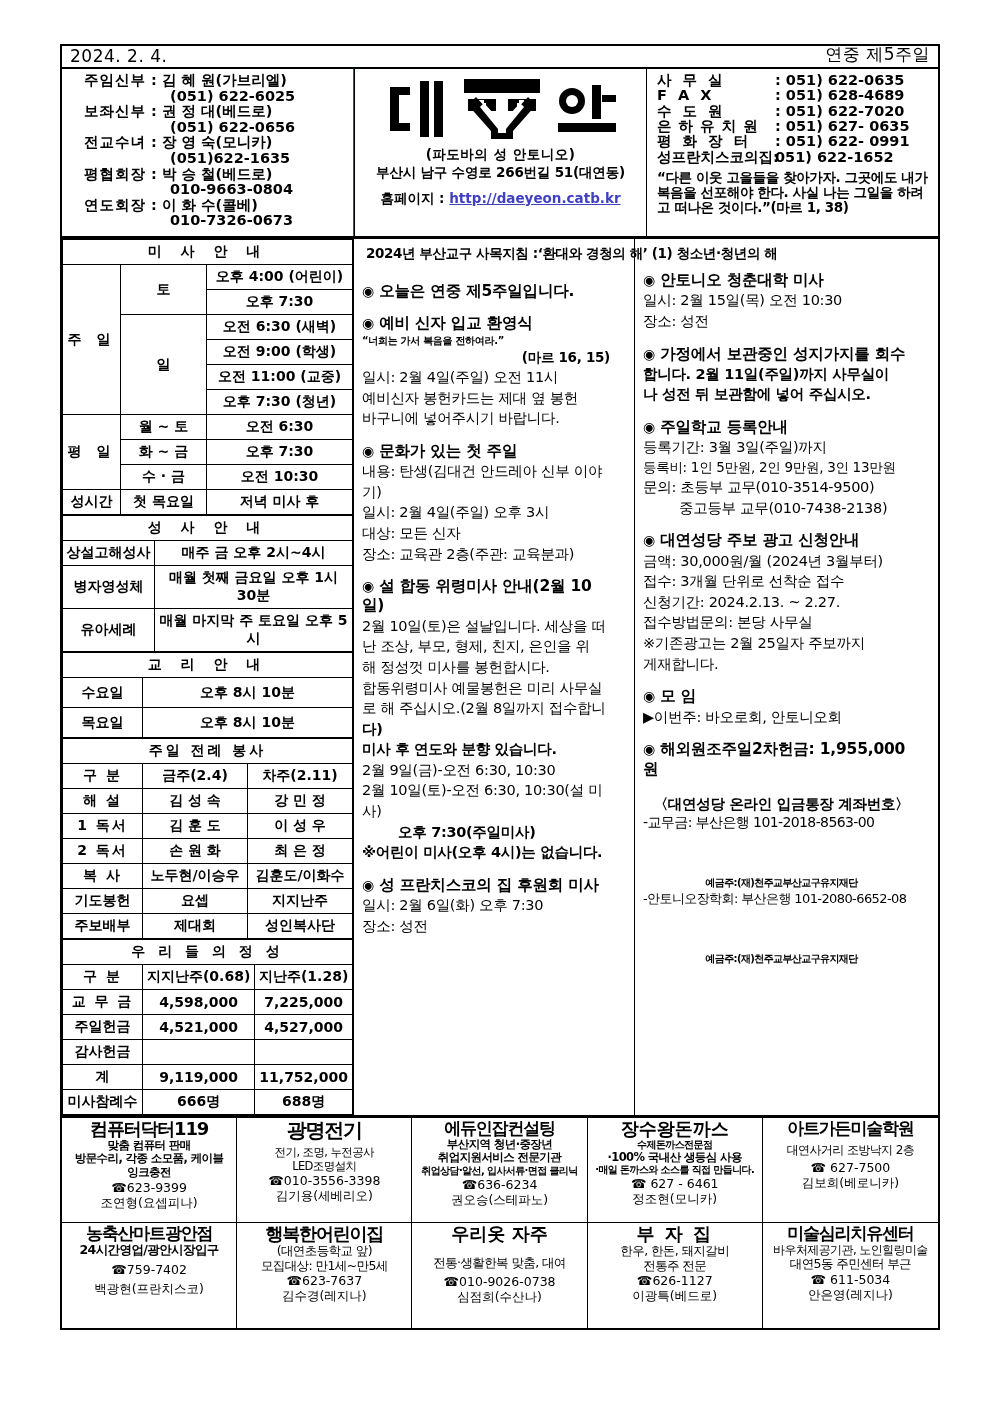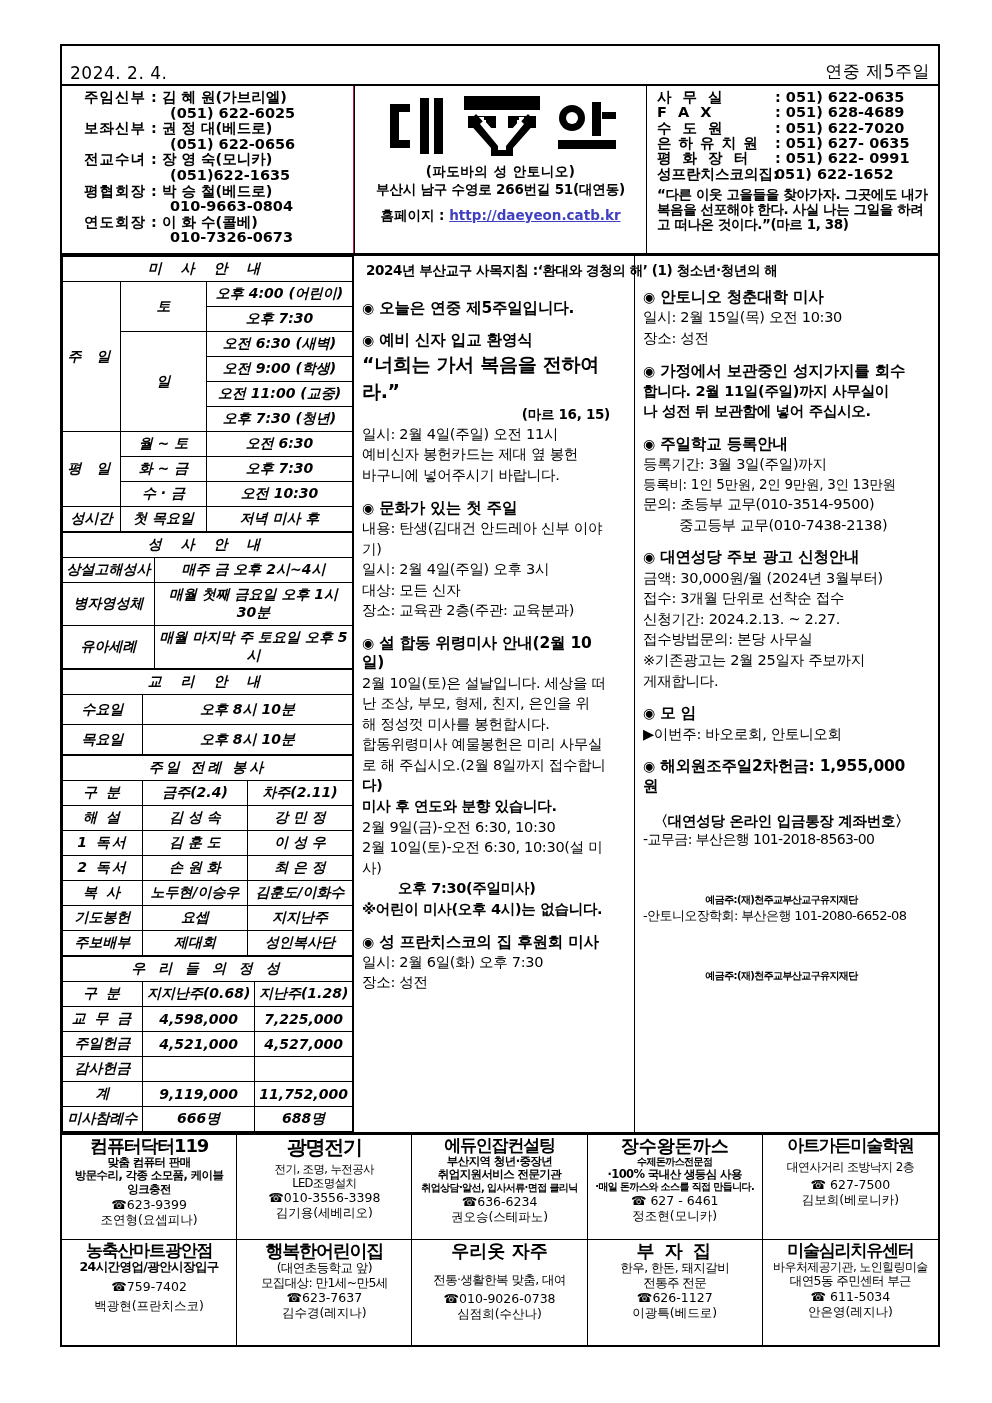--- a/index.html
+++ b/index.html
@@ -12,21 +12,21 @@
   .page { position: relative; width: 992px; height: 1403px; padding: 44px 52px 0 60px; }
 
   
   .frame { border: 2px solid #000; width: 880px; }
 
   
   .datestrip {
     display: flex; justify-content: space-between; align-items: flex-end;
     padding: 2px 8px 1px 8px;
     border-bottom: 2px solid #000;
-    height: 40px;
+    height: 23px;
   }
   .datestrip span { font-size: 17px; letter-spacing: .5px; }
 
   
   .header { display: flex; border-bottom: 3px solid #000; height: 170px; }
   .hdr-left { width: 292px; border-right: 1px solid #be185d; padding: 4px 0 0 22px; }
   .hdr-mid  { width: 293px; padding: 2px 4px 0 4px; text-align: center; position: relative;
               border-left: 1.5px solid #000; border-right: 1.5px solid #000; }
   .hdr-right{ width: 291px; padding: 4px 6px 0 10px; }
 
@@ -42,21 +42,21 @@
   .homepage { font-size: 13.5px; font-weight: bold; margin-top: 8px; }
   .homepage a { color: #4040c0; text-decoration: underline; }
 
   .offrow { font-size: 14.5px; font-weight: bold; white-space: nowrap; line-height: 1.06; }
   .offrow .ol { display:inline-block; width: 118px; letter-spacing: 3px; }
   .offrow .ol.tight { letter-spacing: 0px; }
   .verse { font-size: 13.5px; font-weight: bold; line-height: 1.12; margin-top: 5px; letter-spacing: -.4px; }
 
   
   .body { display: flex; border-bottom: 3px solid #000; }
-  .col-left { width: 292px; border-right: 1.5px solid #000; font-style: italic; }
+  .col-left { width: 292px; border-right: 1.5px solid #000; }
   .col-mid  { width: 281px; border-right: 1.5px solid #000; padding: 4px 24px 0 8px; }
   .col-right{ width: 291px; padding: 4px 6px 0 8px; }
 
   
   table.t { width: 100%; border-collapse: collapse; }
   table.t td { border: 1px solid #000; text-align: center; font-size: 14px; font-weight: bold;
                padding: 3px 2px; height: 25px; }
   td.secthead { font-size: 16px; letter-spacing: 7px; font-weight: bold; padding: 4px 0; }
   td.left { text-align: left; padding-left: 10px; letter-spacing: 0; }
   td.small { font-size: 13px; }
@@ -65,21 +65,21 @@
 
   
   .guide { font-size: 13.5px; font-weight: bold; padding: 2px 0 6px 4px; letter-spacing: -.4px;
            white-space: nowrap; }
   .bullet { font-size: 15.5px; font-weight: bold; margin-top: 13px; line-height: 1.25; letter-spacing: -.2px;}
   .bullet .dot { font-size: 14px; }
   .ln { font-size: 14.5px; line-height: 1.42; letter-spacing: -.3px; }
   .ln.b { font-weight: bold; }
   .ln.r { text-align: right; font-weight: bold; font-size: 13.5px;}
   .ln.ind { padding-left: 36px; }
-  .quote { font-size: 19px; font-weight: bold; }
+  .quote { font-size: 10px; font-weight: bold; }
   .acct { font-size: 14.5px; font-weight: bold; text-align:center; margin-top: 16px; letter-spacing: -.3px;}
   .acctln { font-size: 14px; letter-spacing: -.6px; }
   .acctln.bb { font-weight: bold; font-size: 10px; text-align:center;margin-top:44px; }
 
   
   .ads { border-top: 0; }
   .adrow { display: flex; }
   .adcell { width: 176px; border-right: 1px solid #000; border-bottom: 1px solid #000;
             text-align: center; padding: 2px 2px 4px 2px; height: 105px; }
   .adrow .adcell:last-child { border-right: none; }

